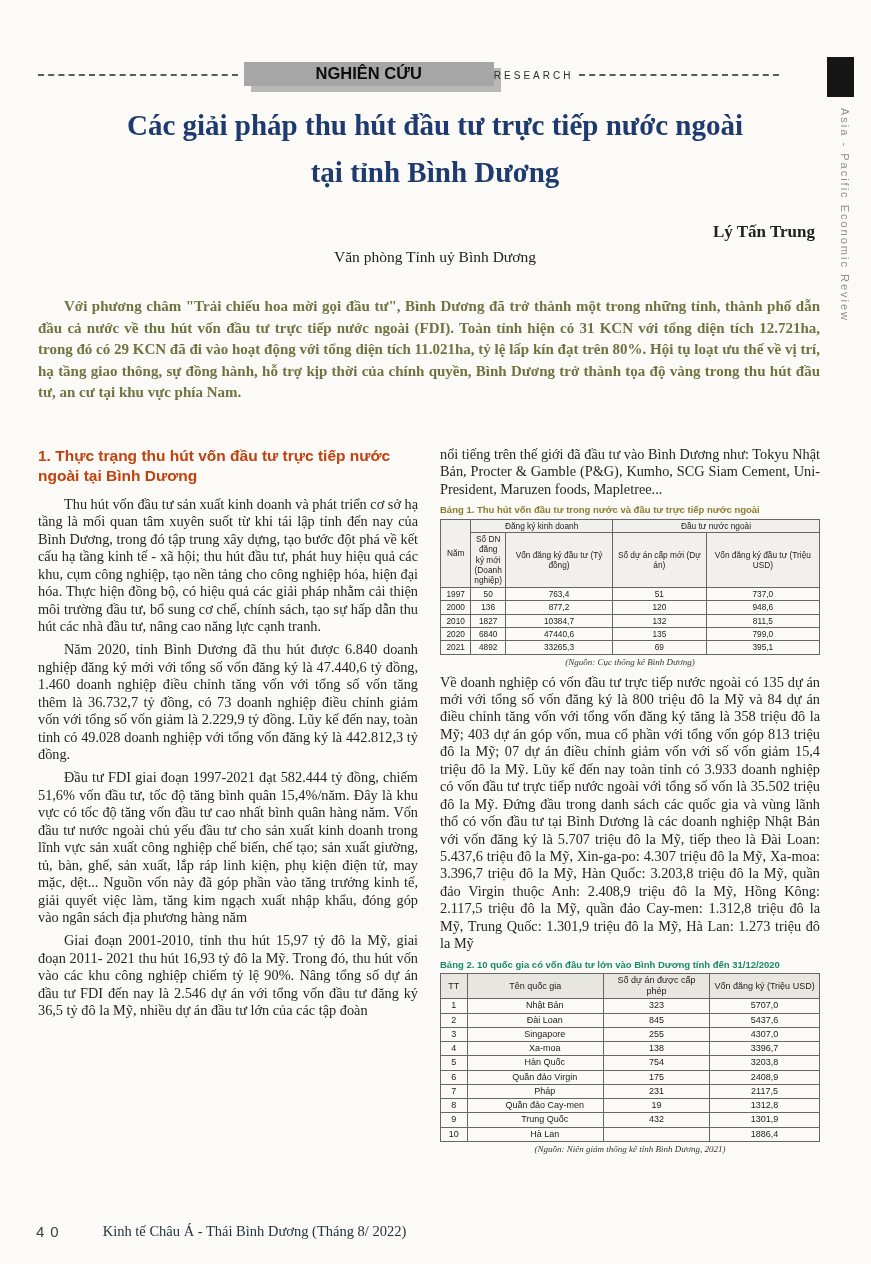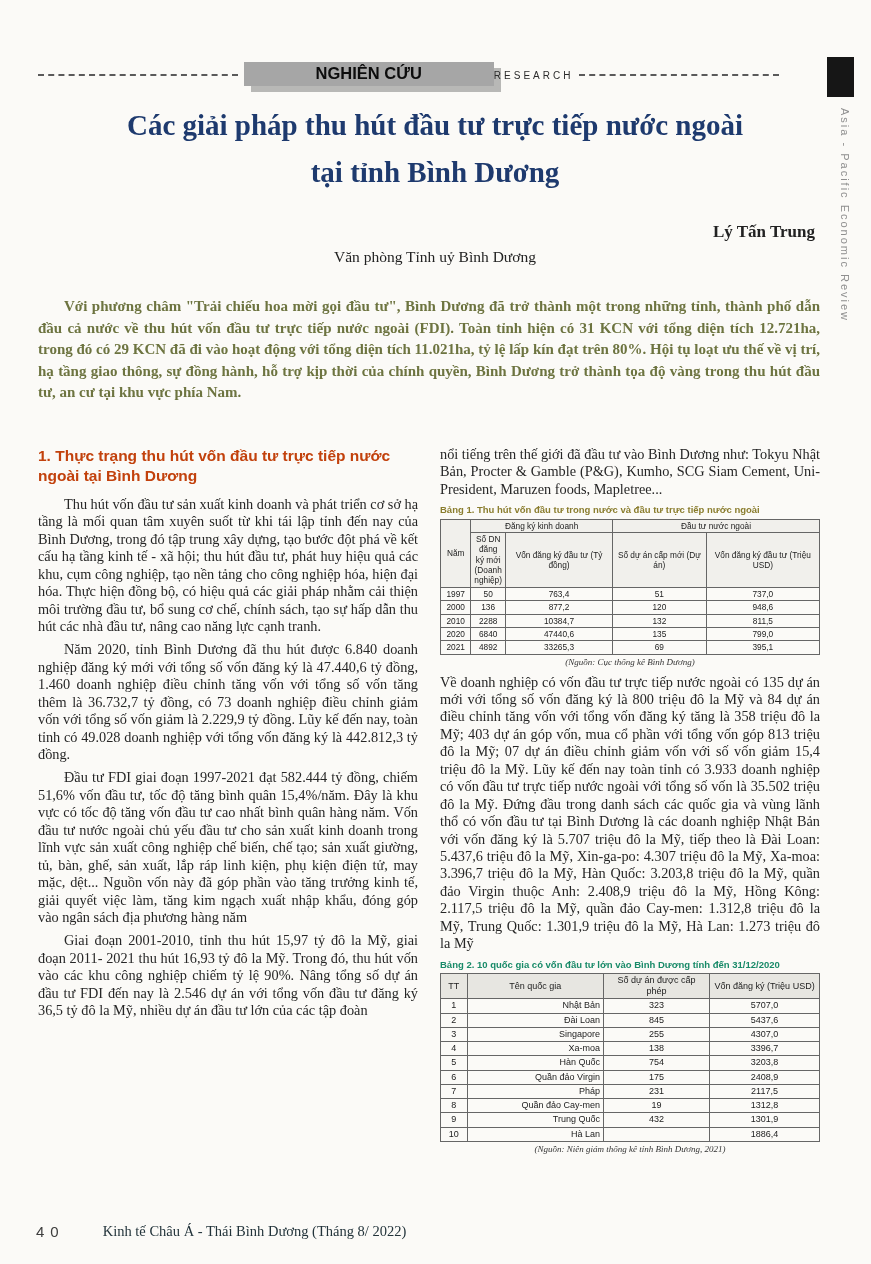--- a/index.html
+++ b/index.html
@@ -96,21 +96,21 @@
   .tbl th,.tbl td{
     border:1px solid #666;
     padding:1px 3px;text-align:center;
     font-weight:normal;line-height:1.25;
   }
   .t1{font-size:8.3px;}
   .t1 th{background:#f1f0ec;}
   .t1 th:first-child{width:8%;}
   .t2{font-size:9px;}
   .t2 thead th{background:#e7e6e1;}
-  .t2 td:nth-child(2){text-align:right;padding-left:22px;}
+  .t2 td:nth-child(2){text-align:center;padding-left:22px;}
   .t2 th:nth-child(1){width:7%;}
   .t2 th:nth-child(2){width:36%;}
   .t2 th:nth-child(3){width:28%;}
   .t2 th:nth-child(4){width:29%;}
   .source{
     font-size:9px;font-style:italic;text-align:center;
     color:#333;margin:2px 0 7px 0;
   }
   
   .footer{
@@ -183,21 +183,21 @@
             </tr>
             <tr>
               <td>2000</td>
               <td>136</td>
               <td>877,2</td>
               <td>120</td>
               <td>948,6</td>
             </tr>
             <tr>
               <td>2010</td>
-              <td>2288</td>
+              <td>1827</td>
               <td>10384,7</td>
               <td>132</td>
               <td>811,5</td>
             </tr>
             <tr>
               <td>2020</td>
               <td>6840</td>
               <td>47440,6</td>
               <td>135</td>
               <td>799,0</td>

